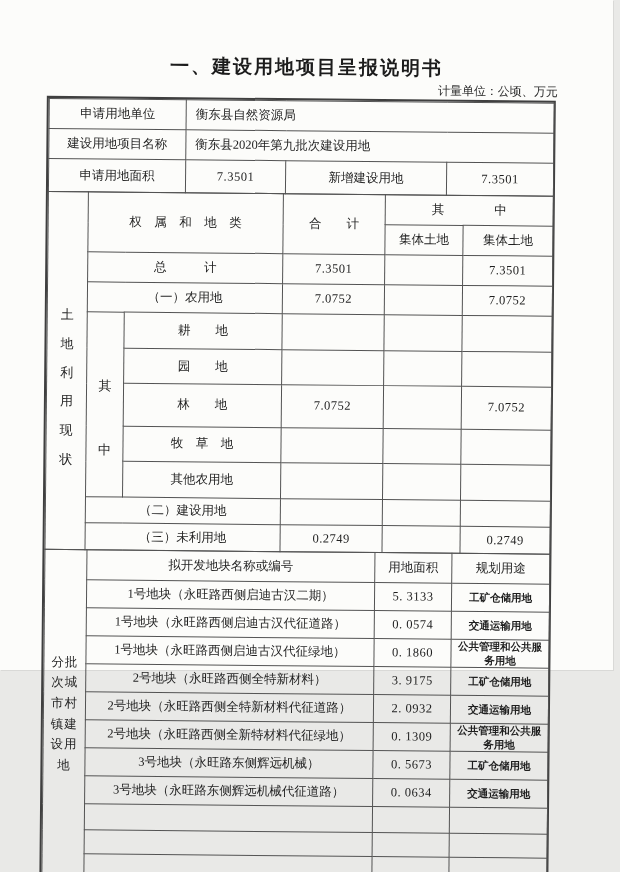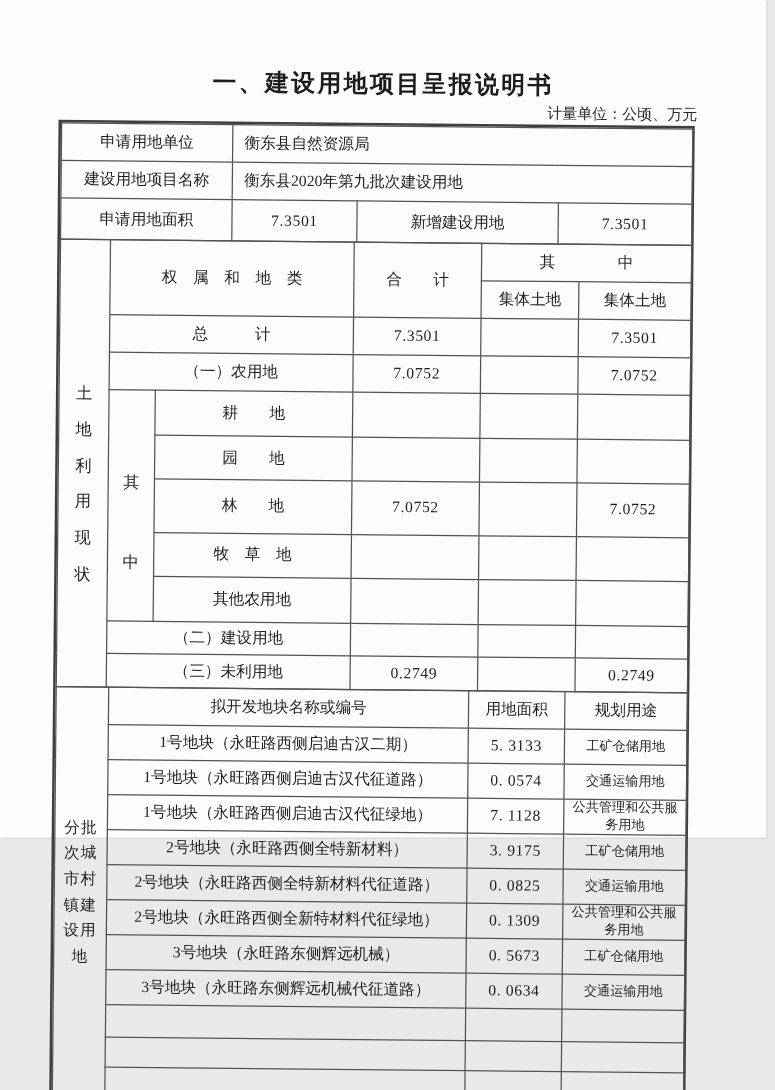--- a/index.html
+++ b/index.html
@@ -32,21 +32,21 @@
   table{border-collapse:collapse;table-layout:fixed;width:505px;margin-top:-1px;}
   table:first-child{margin-top:0;}
   td{
     border:1px solid #535353;
     text-align:center;vertical-align:middle;
     font-size:12.5px;padding:0 2px;color:#1f1f1f;
     overflow:hidden;white-space:nowrap;
   }
   td.lft{text-align:left;padding-left:9px;}
   td.wrapok{white-space:normal;}
-  .use-cell{font-size:10.5px;line-height:1.25;white-space:normal;padding:0 4px;}
+  .use-cell{font-size:10.5px;line-height:1.25;white-space:normal;padding:0 4px;font-weight:bold;}
   .num{font-size:12.5px;letter-spacing:0.5px;}
   .vcell{padding:0;}
   .vtext{
     writing-mode:vertical-rl;text-orientation:upright;
     letter-spacing:29px;line-height:1;margin:0 auto;
     padding-top:26px;font-size:13px;
   }
   .vtext-among{
     writing-mode:vertical-rl;text-orientation:upright;
     letter-spacing:64px;line-height:1;margin:0 auto;
@@ -196,31 +196,31 @@
           <td class="num">5. 3133</td>
           <td class="use-cell">工矿仓储用地</td>
         </tr>
         <tr class="h28">
           <td>1号地块（永旺路西侧启迪古汉代征道路）</td>
           <td class="num">0. 0574</td>
           <td class="use-cell">交通运输用地</td>
         </tr>
         <tr class="h28">
           <td>1号地块（永旺路西侧启迪古汉代征绿地）</td>
-          <td class="num">7. 1128</td>
+          <td class="num">0. 1860</td>
           <td class="use-cell">公共管理和公共服务用地</td>
         </tr>
         <tr class="h28">
           <td>2号地块（永旺路西侧全特新材料）</td>
           <td class="num">3. 9175</td>
           <td class="use-cell">工矿仓储用地</td>
         </tr>
         <tr class="h28">
           <td>2号地块（永旺路西侧全特新材料代征道路）</td>
-          <td class="num">0. 0825</td>
+          <td class="num">2. 0932</td>
           <td class="use-cell">交通运输用地</td>
         </tr>
         <tr class="h28">
           <td>2号地块（永旺路西侧全新特材料代征绿地）</td>
           <td class="num">0. 1309</td>
           <td class="use-cell">公共管理和公共服务用地</td>
         </tr>
         <tr class="h28">
           <td>3号地块（永旺路东侧辉远机械）</td>
           <td class="num">0. 5673</td>

